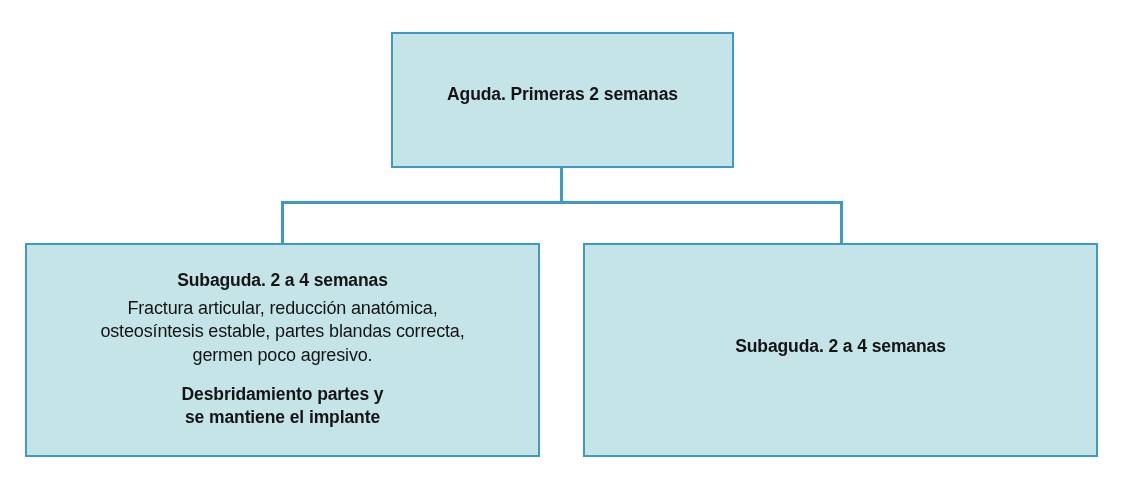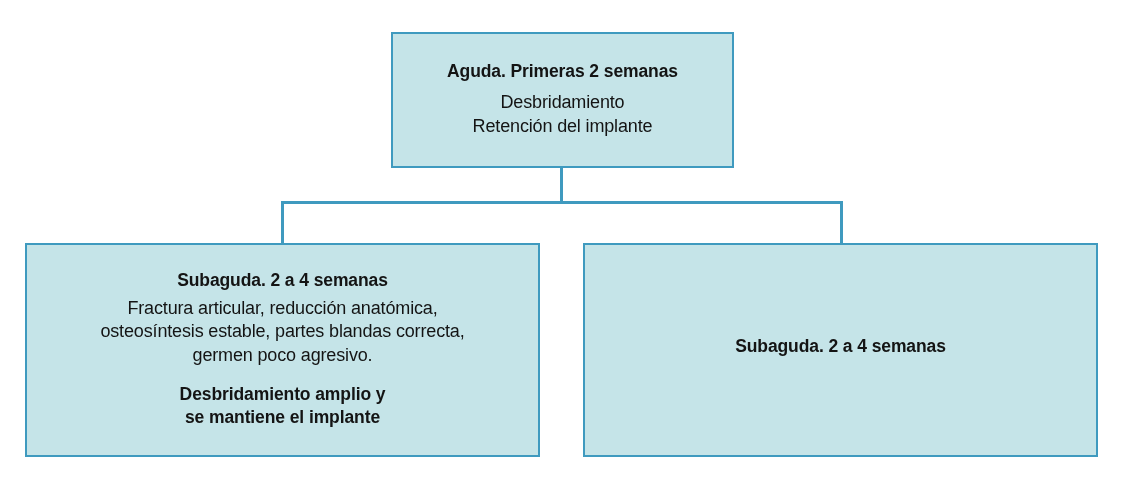--- a/index.html
+++ b/index.html
@@ -126,30 +126,28 @@
 
 <div id="canvas">
 
   <div class="connector conn-stem"></div>
   <div class="connector conn-bar"></div>
   <div class="connector conn-drop-left"></div>
   <div class="connector conn-drop-right"></div>
 
   <div class="node node-root">
     <div class="node-title">Aguda. Primeras 2 semanas</div>
-    <div class="node-body">Desbridamiento
-Retención del implante</div>
   </div>
 
   <div class="node node-left">
     <div class="node-title">Subaguda. 2 a 4 semanas</div>
     <div class="node-body">Fractura articular, reducción anatómica,
 osteosíntesis estable, partes blandas correcta,
 germen poco agresivo.</div>
-    <div class="node-action">Desbridamiento amplio y
+    <div class="node-action">Desbridamiento partes y
 se mantiene el implante</div>
   </div>
 
   <div class="node node-right">
     <div class="node-title">Subaguda. 2 a 4 semanas</div>
   </div>
 
 </div>
 
 </body></html>

